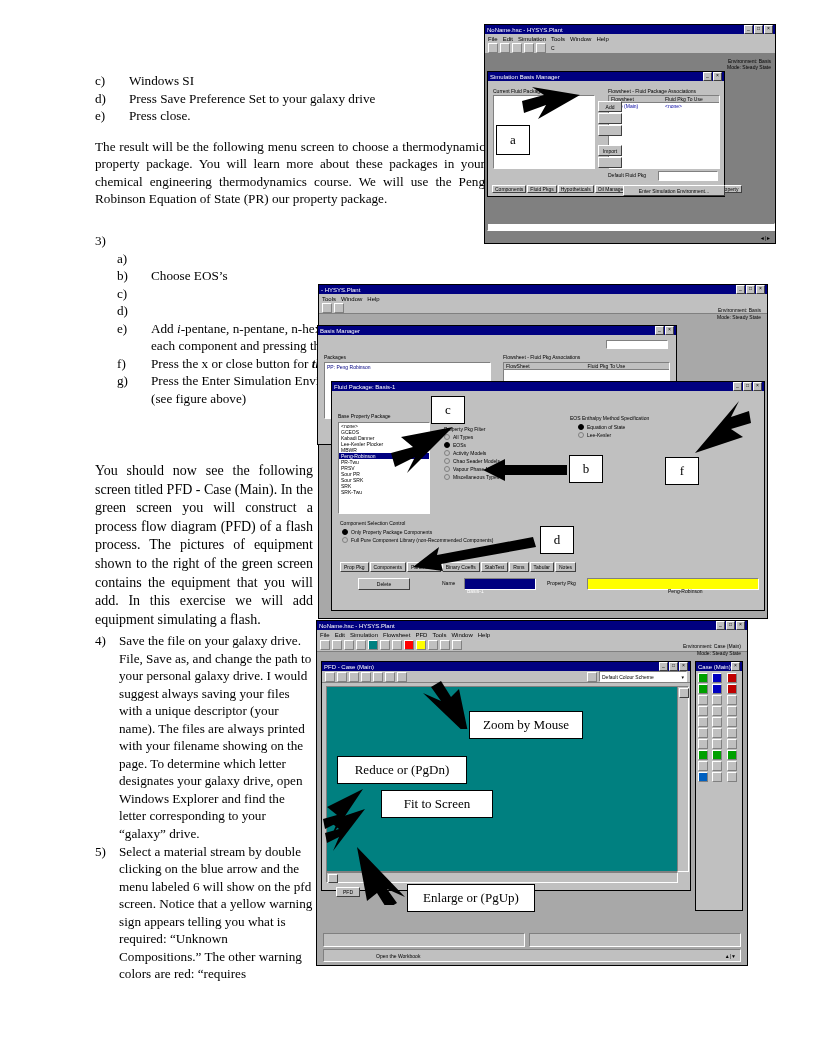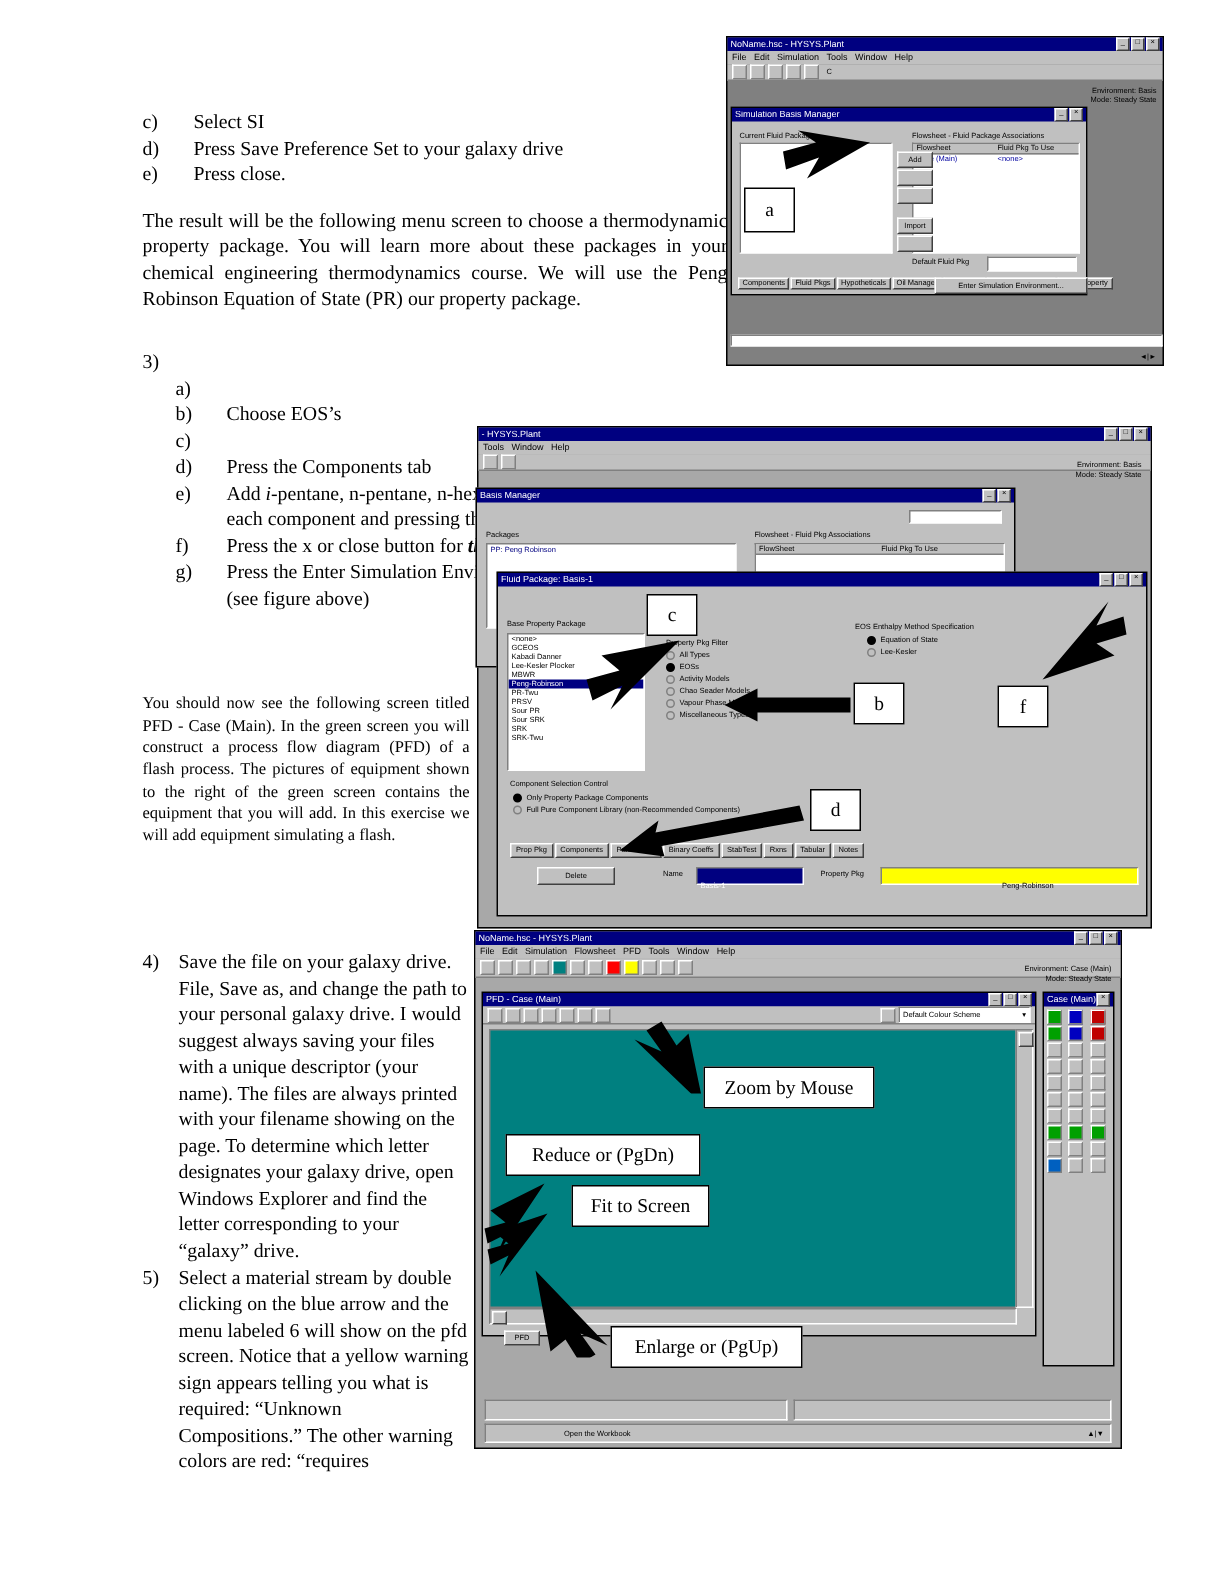--- a/index.html
+++ b/index.html
@@ -19,21 +19,21 @@
   .li{display:flex;margin-bottom:0px;}
   .li .mk{width:34px;flex:0 0 34px;}
   .li .bd{flex:1;}
   .para{margin:0 0 0 0;text-align:justify;}
   .gap{height:13px;}
   .u{text-decoration:underline;}
   .i{font-style:italic;}
   .b{font-weight:bold;}
 
   .block2{position:absolute;left:95px;top:232px;width:330px;font-size:13.2px;line-height:1.33;}
-  .block3{position:absolute;left:95px;top:462px;width:218px;font-size:11px;line-height:1.33;text-align:justify;}
+  .block3{position:absolute;left:95px;top:462px;width:218px;font-size:14px;line-height:1.33;text-align:justify;}
   .block4{position:absolute;left:95px;top:632px;width:218px;font-size:13.2px;line-height:1.33;}
 
   .footer{position:absolute;left:95px;top:989px;width:640px;font-size:13.2px;display:flex;justify-content:space-between;}
 
   
   .win{position:absolute;background:#c0c0c0;border:1px solid #000;box-sizing:border-box;}
   .tbar{height:9px;background:#000080;color:#fff;font-family:"Liberation Sans",sans-serif;font-size:6px;
         display:flex;align-items:center;padding:0 2px;box-sizing:border-box;}
   .tbar .ttl{flex:1;white-space:nowrap;overflow:hidden;}
   .tbar .btns{display:flex;gap:1px;}
@@ -55,21 +55,21 @@
 </style>
 </head>
 <body>
 
 <div class="page">
 
   <div class="textcol">
     <div class="list">
       <div class="li">
         <div class="mk">c)</div>
-        <div class="bd">Select SI</div>
+        <div class="bd">Windows SI</div>
       </div>
       <div class="li">
         <div class="mk">d)</div>
         <div class="bd">Press Save Preference Set to your galaxy drive</div>
       </div>
       <div class="li">
         <div class="mk">e)</div>
         <div class="bd">Press close.</div>
       </div>
     </div>
@@ -87,21 +87,20 @@
       </div>
       <div class="li">
         <div class="mk">b)</div>
         <div class="bd">Choose EOS’s</div>
       </div>
       <div class="li">
         <div class="mk">c)</div>
       </div>
       <div class="li">
         <div class="mk">d)</div>
-        <div class="bd">Press the Components tab</div>
       </div>
       <div class="li">
         <div class="mk">e)</div>
         <div class="bd" style="width:150px;"><span>Add </span><span class="i">i</span><span>-pentane, n-pentane, n-hexane by selecting each component and pressing the Add Pure button</span></div>
       </div>
       <div class="li">
         <div class="mk">f)</div>
         <div class="bd" style="width:150px;"><span>Press the x or close button for </span><span class="b i">this screen</span></div>
       </div>
       <div class="li">
@@ -512,21 +511,21 @@
     <div class="callout" style="left:152px;top:90px;width:114px;height:28px;">
       <span>Zoom by Mouse</span>
     </div>
     <svg class="arrow" style="left:84px;top:56px;" width="80" height="52">
       <polygon points="12,4 58,48 40,40 50,54 40,60 30,44 22,52" fill="#000" transform="rotate(180 40 32)"></polygon>
     </svg>
 
     <div class="callout" style="left:20px;top:135px;width:130px;height:28px;align-items:center;">
       <span>Reduce or (PgDn)</span>
     </div>
-    <div class="callout" style="left:64px;top:169px;width:92px;height:28px;">
+    <div class="callout" style="left:64px;top:169px;width:112px;height:28px;">
       <span>Fit to Screen</span>
     </div>
     <svg class="arrow" style="left:2px;top:160px;" width="48" height="72">
       <polygon points="44,8 12,56 18,42 6,48 4,38 18,34 8,26" fill="#000"></polygon>
       <polygon points="46,28 14,70 20,56 8,62 6,52 20,48 10,40" fill="#000"></polygon>
     </svg>
 
     <div class="callout" style="left:90px;top:263px;width:128px;height:28px;">
       <span>Enlarge or (PgUp)</span>
     </div>

